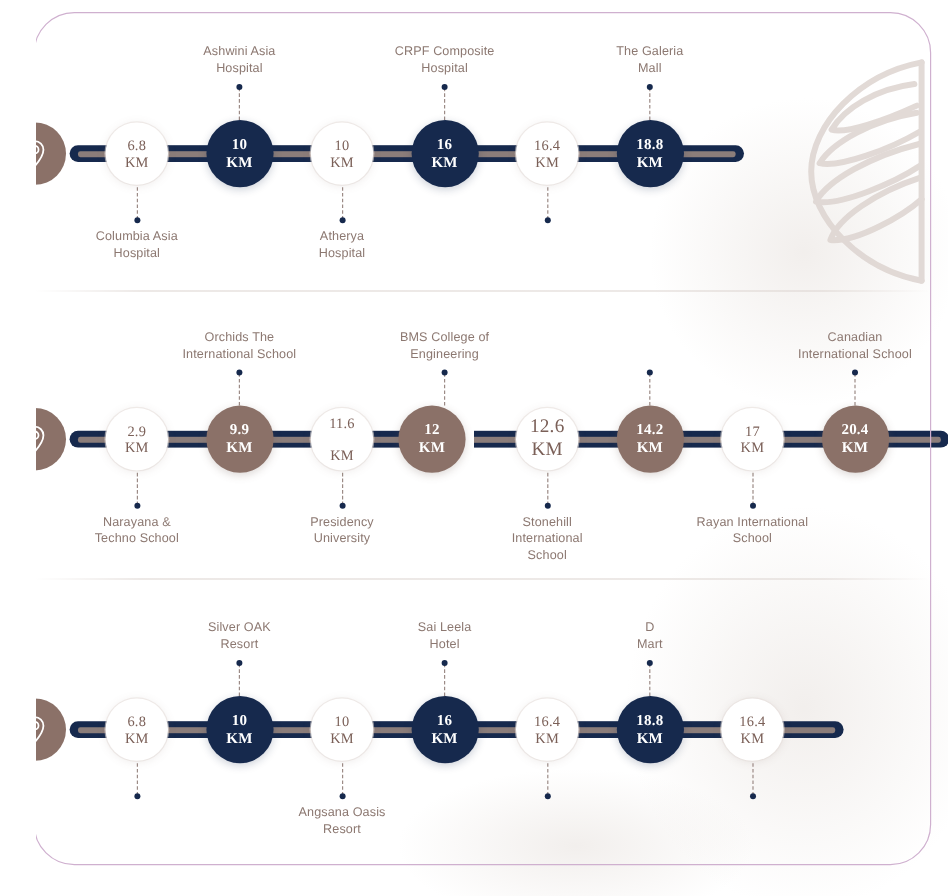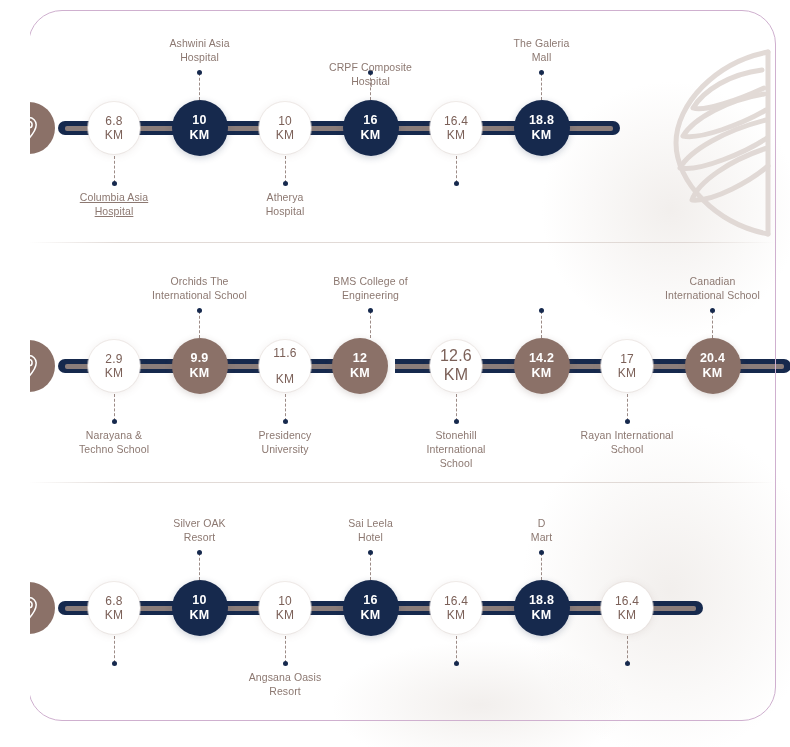--- a/index.html
+++ b/index.html
@@ -141,20 +141,21 @@
     justify-content: center;
     z-index: 4;
     box-sizing: border-box;
   }
   .node .node-val,
   .node .node-unit {
     display: block;
     line-height: 1.18;
     letter-spacing: .2px;
     text-align: center;
+    font-family: Liberation Serif, serif;
   }
   .node-dark {
     background: #16294d;
     box-shadow: 0 2px 7px rgba(22,41,77,.22);
   }
   .node-dark .node-val { color: #ffffff; font-weight: 700; }
   .node-dark .node-unit { color: #ffffff; font-weight: 700; }
 
   .node-brown {
     background: #8b7168;
@@ -256,21 +257,21 @@
       <div class="rail cap-right" style="left: 565.5px; width: 54px; top: 106px;">
         <div class="rail-outer"></div>
         <div class="rail-stripe"></div>
       </div>
       <div class="node node-light" style="left: 88px; top: 87px; width: 52px; height: 52px; font-size: 12px;">
         <span class="node-val">6.8</span>
         <span class="node-unit">KM</span>
       </div>
       <div class="leader" style="left: 113.5px; top: 141px; height: 27px;"></div>
       <div class="leader-dot" style="left: 111.5px; top: 166px;"></div>
-      <div class="caption" style="left: 44px; width: 140px; top: 175px; text-decoration: underline;">Columbia Asia
+      <div class="caption" style="left: 44px; width: 140px; top: 175px;">Columbia Asia
 Hospital</div>
       <div class="node node-dark" style="left: 171.5px; top: 85px; width: 56px; height: 56px; font-size: 12.5px;">
         <span class="node-val">10</span>
         <span class="node-unit">KM</span>
       </div>
       <div class="leader" style="left: 199px; top: 58px; height: 27px;"></div>
       <div class="leader-dot" style="left: 197px; top: 55px;"></div>
       <div class="caption" style="left: 129.5px; width: 140px; top: 21px;">Ashwini Asia
 Hospital</div>
       <div class="node node-light" style="left: 259px; top: 87px; width: 52px; height: 52px; font-size: 12px;">
@@ -280,21 +281,21 @@
       <div class="leader" style="left: 284.5px; top: 141px; height: 27px;"></div>
       <div class="leader-dot" style="left: 282.5px; top: 166px;"></div>
       <div class="caption" style="left: 215px; width: 140px; top: 175px;">Atherya
 Hospital</div>
       <div class="node node-dark" style="left: 342.5px; top: 85px; width: 56px; height: 56px; font-size: 12.5px;">
         <span class="node-val">16</span>
         <span class="node-unit">KM</span>
       </div>
       <div class="leader" style="left: 370px; top: 58px; height: 27px;"></div>
       <div class="leader-dot" style="left: 368px; top: 55px;"></div>
-      <div class="caption" style="left: 300.5px; width: 140px; top: 21px; margin-top: 24px;">CRPF Composite
+      <div class="caption" style="left: 300.5px; width: 140px; top: 21px;">CRPF Composite
 Hospital</div>
       <div class="node node-light" style="left: 430px; top: 87px; width: 52px; height: 52px; font-size: 12px;">
         <span class="node-val">16.4</span>
         <span class="node-unit">KM</span>
       </div>
       <div class="leader" style="left: 455.5px; top: 141px; height: 27px;"></div>
       <div class="leader-dot" style="left: 453.5px; top: 166px;"></div>
       <div class="node node-dark" style="left: 513.5px; top: 85px; width: 56px; height: 56px; font-size: 12.5px;">
         <span class="node-val">18.8</span>
         <span class="node-unit">KM</span>

